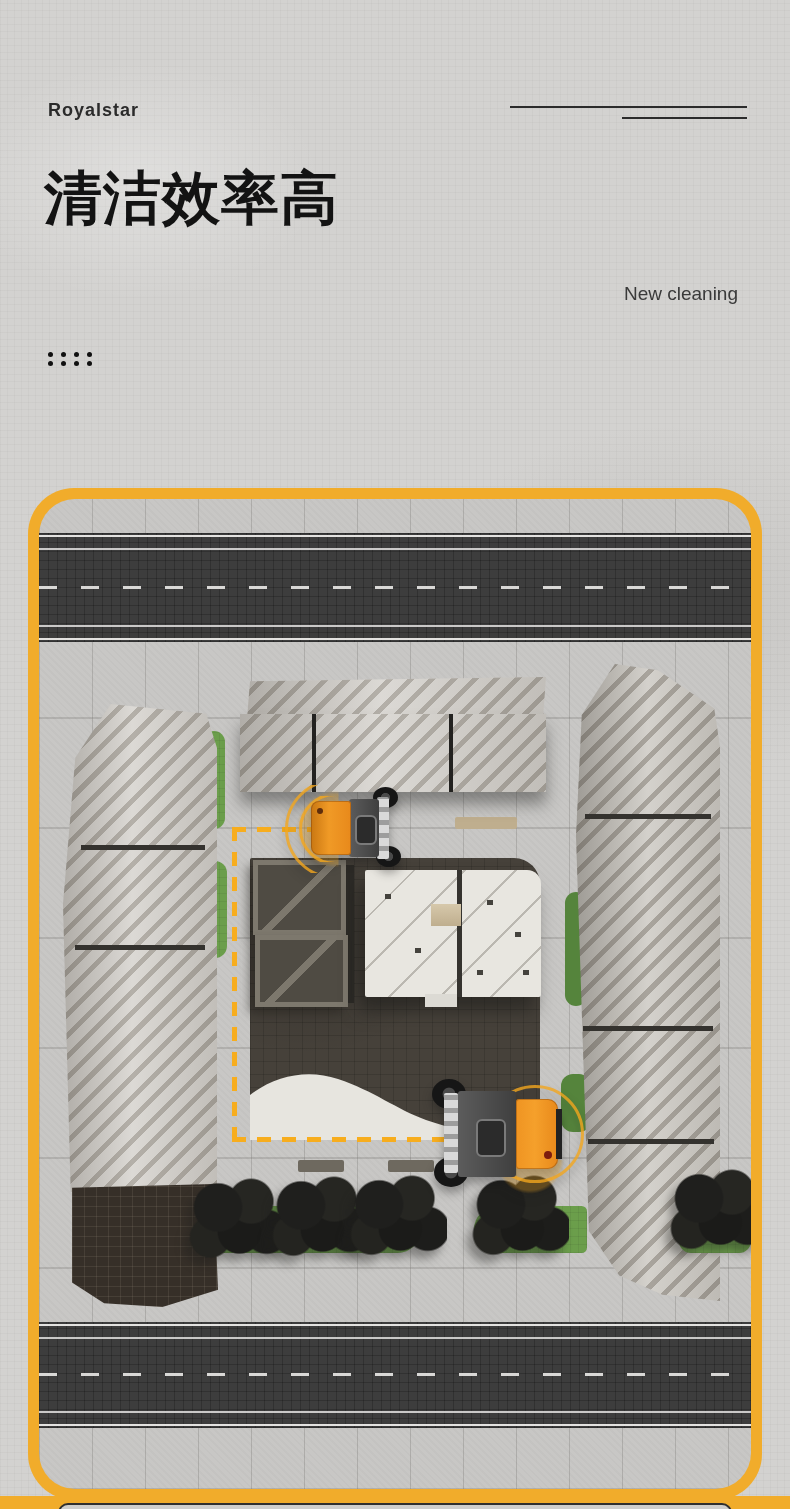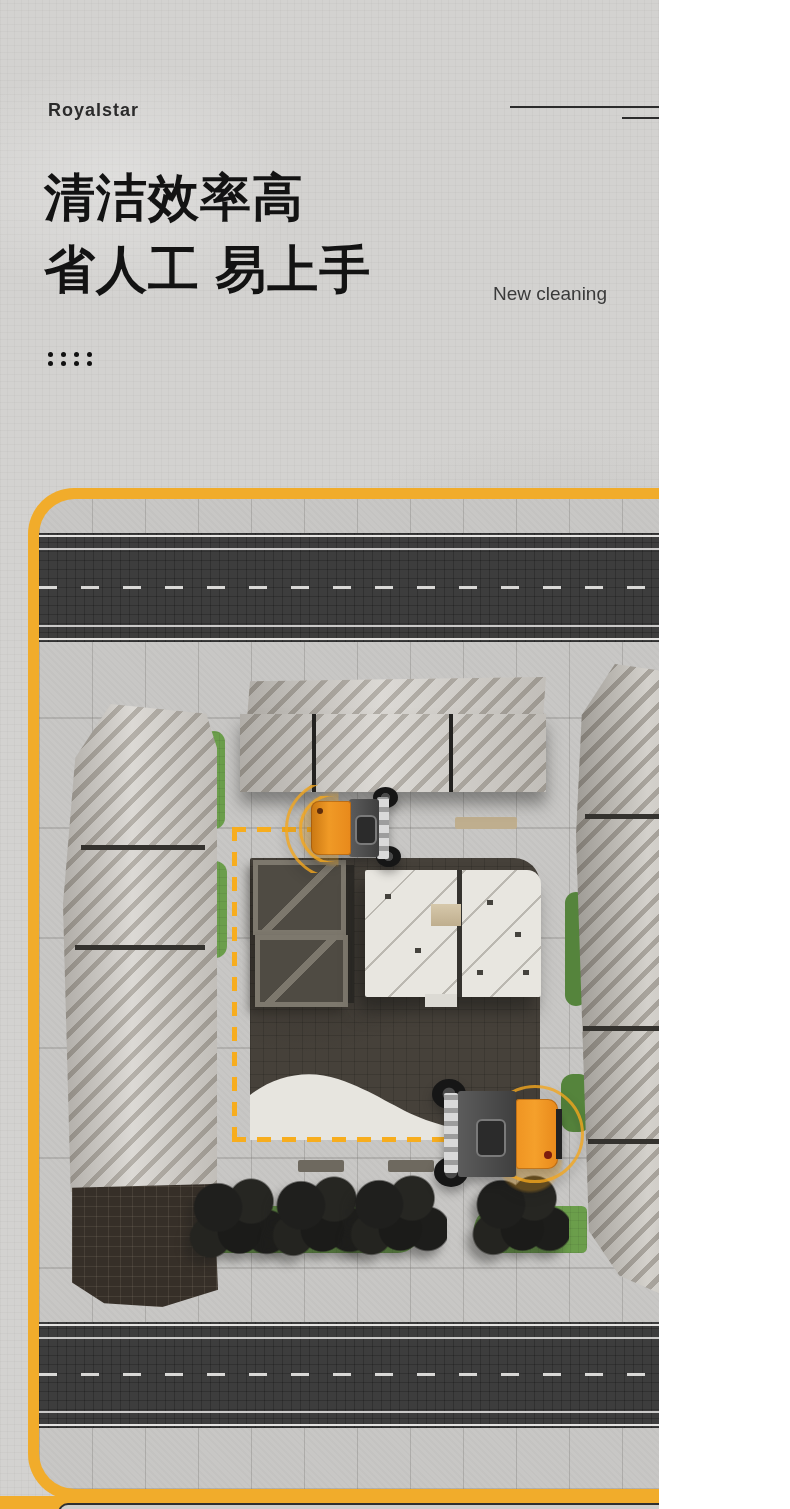--- a/index.html
+++ b/index.html
@@ -1,30 +1,30 @@
 <!DOCTYPE html>
 <html><head>
 <meta charset="utf-8">
 <style>
   html,body{margin:0;padding:0;}
   body{font-family:"Liberation Sans","DejaVu Sans",sans-serif;}
-  .page{position:relative;width:659px;height:1509px;overflow:hidden;
+  .page{position:relative;width:790px;height:1509px;overflow:hidden;
     background-color:#d3d2d0;
     background-image:
       radial-gradient(ellipse 300px 200px at 18% 12%, rgba(255,255,255,.28), transparent 60%),
       radial-gradient(ellipse 420px 300px at 85% 40%, rgba(120,118,114,.14), transparent 60%),
       radial-gradient(ellipse 350px 260px at 45% 70%, rgba(255,255,255,.16), transparent 60%),
       repeating-linear-gradient(0deg, rgba(125,123,119,.06) 0 1px, transparent 1px 7px),
       repeating-linear-gradient(90deg, rgba(125,123,119,.06) 0 1px, transparent 1px 7px);}
   .abs{position:absolute;}
 
   
   .logo{left:48px;top:100px;font-size:18px;font-weight:700;letter-spacing:1px;color:#2b2b2b;}
   .rule{background:#2b2b2b;height:2px;}
-  .title{left:44px;top:162px;font-size:51px;line-height:72px;font-weight:900;color:#131313;letter-spacing:1px;}
+  .title{left:44px;top:162px;font-size:58px;line-height:72px;font-weight:900;color:#131313;letter-spacing:1px;}
   .tagline{top:283px;right:52px;font-size:19px;color:#3a3a3a;}
   .dots-grid{left:48px;top:352px;display:grid;grid-template-columns:repeat(4,5px);grid-auto-rows:5px;gap:4px 8px;}
   .dot{width:5px;height:5px;border-radius:50%;background:#101010;}
   .subtitle{left:54px;top:413px;font-size:29px;font-weight:500;color:#1b1b1b;letter-spacing:.5px;}
 
   
   .frame{left:28px;top:488px;width:734px;height:1012px;background:#F1AC2B;border-radius:46px;
     box-sizing:border-box;padding:11px;}
   .scene{position:relative;width:712px;height:990px;border-radius:36px;overflow:hidden;
     background-color:#c8c7c5;
@@ -103,21 +103,20 @@
 <body>
 
 <div class="page">
 
   <div class="abs logo">Royalstar</div>
   <div class="abs rule" style="left:510px;top:106px;width:237px;"></div>
   <div class="abs rule" style="left:622px;top:117px;width:125px;"></div>
 
   <div class="abs title">
     <div>清洁效率高</div>
-    <div>省人工 易上手</div>
   </div>
 
   <div class="abs tagline">New cleaning</div>
 
   <div class="abs dots-grid">
     <span class="dot"></span>
       <span class="dot"></span>
       <span class="dot"></span>
       <span class="dot"></span>
       <span class="dot"></span>

